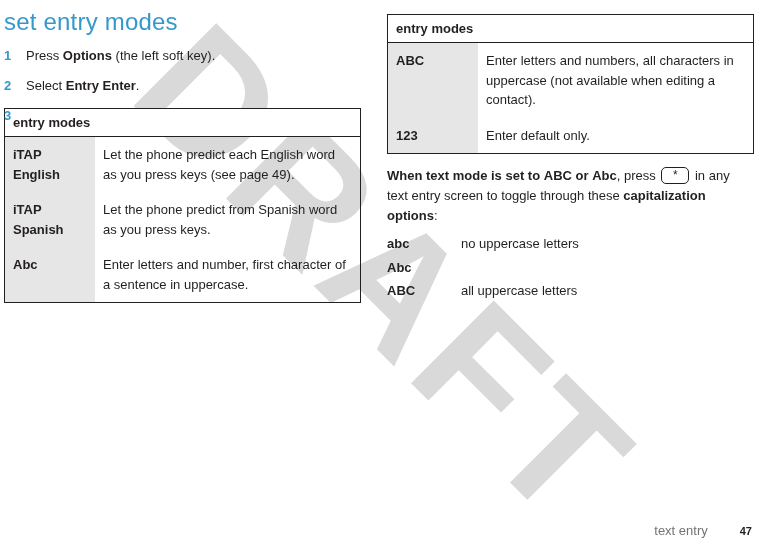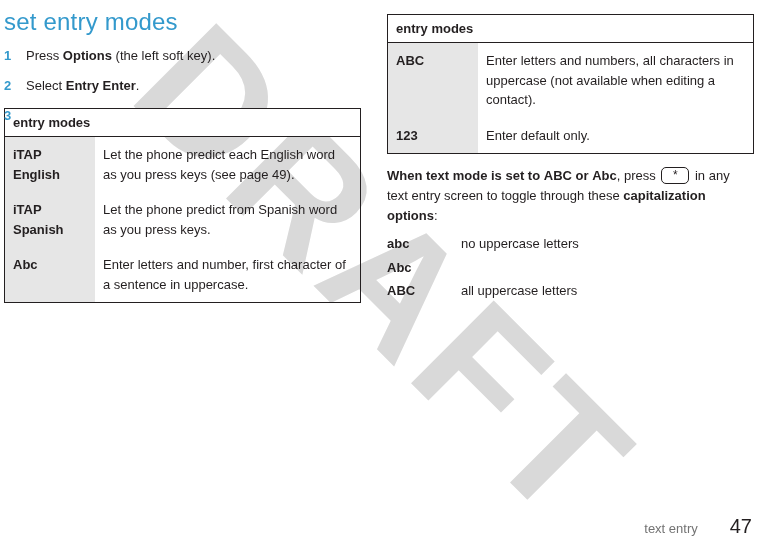--- a/index.html
+++ b/index.html
@@ -90,21 +90,21 @@
     vertical-align:1px;
     margin:0 2px;
   }
   .footer{
     position:absolute;
     bottom:10px;
     right:18px;
     font-size:13px;
   }
   .footer .sec{color:#737373;margin-right:32px}
-  .footer .pg{font-weight:400;font-size:20px}
+  .footer .pg{font-weight:700;font-size:11px}
 </style>
 </head>
 <body>
 
 <div class="watermark">DRAFT</div>
 
 <div class="page">
   <div class="col col-left">
     <h1>set entry modes</h1>
     <ol class="steps">

